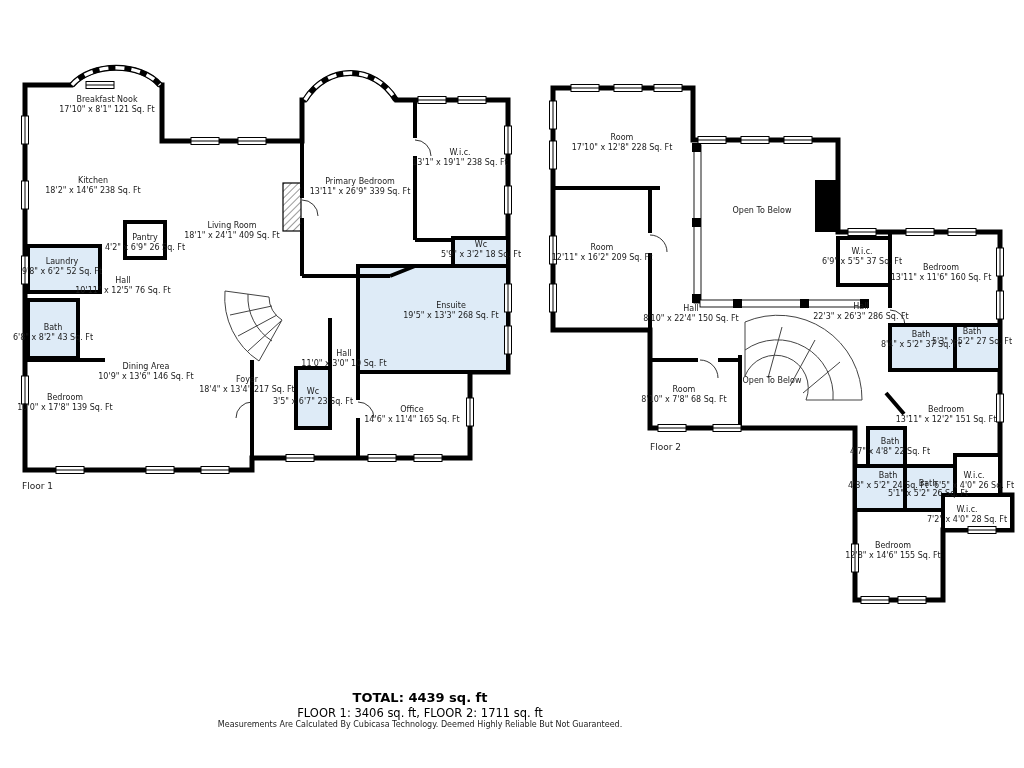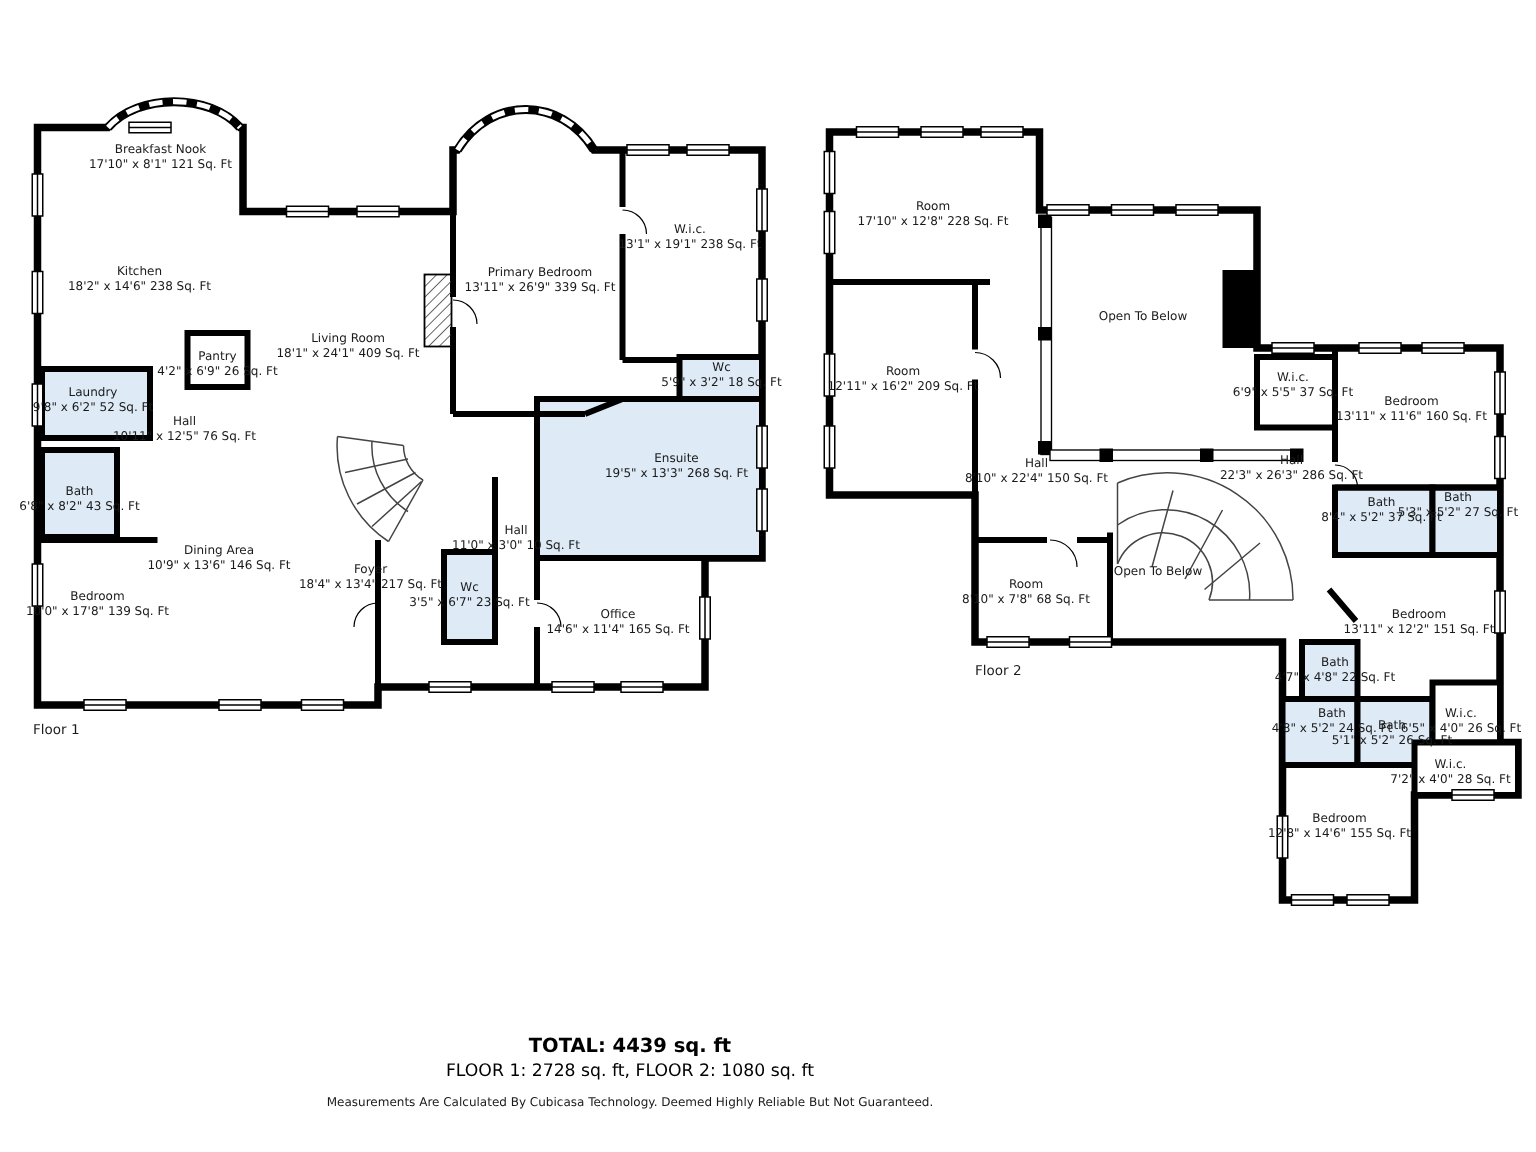--- a/index.html
+++ b/index.html
@@ -3,21 +3,21 @@
 <meta charset="utf-8">
 <style>
   html,body{margin:0;padding:0;background:#fff}
   body{width:1024px;height:768px;position:relative;overflow:hidden;font-family:"DejaVu Sans",sans-serif}
   svg{position:absolute;left:0;top:0}
   svg text{font-size:8px;fill:#1a1a1a;text-anchor:middle}
   svg text.floorlab{font-size:9px;text-anchor:start}
   .footer{position:absolute;left:0;width:840px;top:690px;text-align:center;color:#000}
   .footer .total{font-size:13px;font-weight:bold}
   .footer .line{font-size:11.5px;margin-top:1px}
-  .footer .disclaimer{font-size:8px;margin-top:10px;color:#1a1a1a}
+  .footer .disclaimer{font-size:8px;color:#1a1a1a}
 </style>
 </head>
 <body>
 
 <svg width="1024" height="680" viewBox="0 0 1024 680">
   <defs>
     <pattern id="hatch" width="5" height="5" patternUnits="userSpaceOnUse" patternTransform="rotate(45)">
       <line x1="0" y1="0" x2="0" y2="5" stroke="#555" stroke-width="1.2"></line>
     </pattern>
     <g id="winH">
@@ -226,15 +226,15 @@
       <text x="967" y="522">7'2" x 4'0" 28 Sq. Ft</text>
       <text x="893" y="548">Bedroom</text>
       <text x="893" y="558">12'8" x 14'6" 155 Sq. Ft</text>
       <text x="650" y="450" class="floorlab">Floor 2</text>
     </g>
   </g>
 </svg>
 
 <div class="footer">
   <div class="total">TOTAL: 4439 sq. ft</div>
-  <div class="line">FLOOR 1: 2728 sq. ft, FLOOR 2: 1080 sq. ft</div>
+  <div class="line">FLOOR 1: 3406 sq. ft, FLOOR 2: 1711 sq. ft</div>
   <div class="disclaimer">Measurements Are Calculated By Cubicasa Technology. Deemed Highly Reliable But Not Guaranteed.</div>
 </div>
 
 </body></html>

